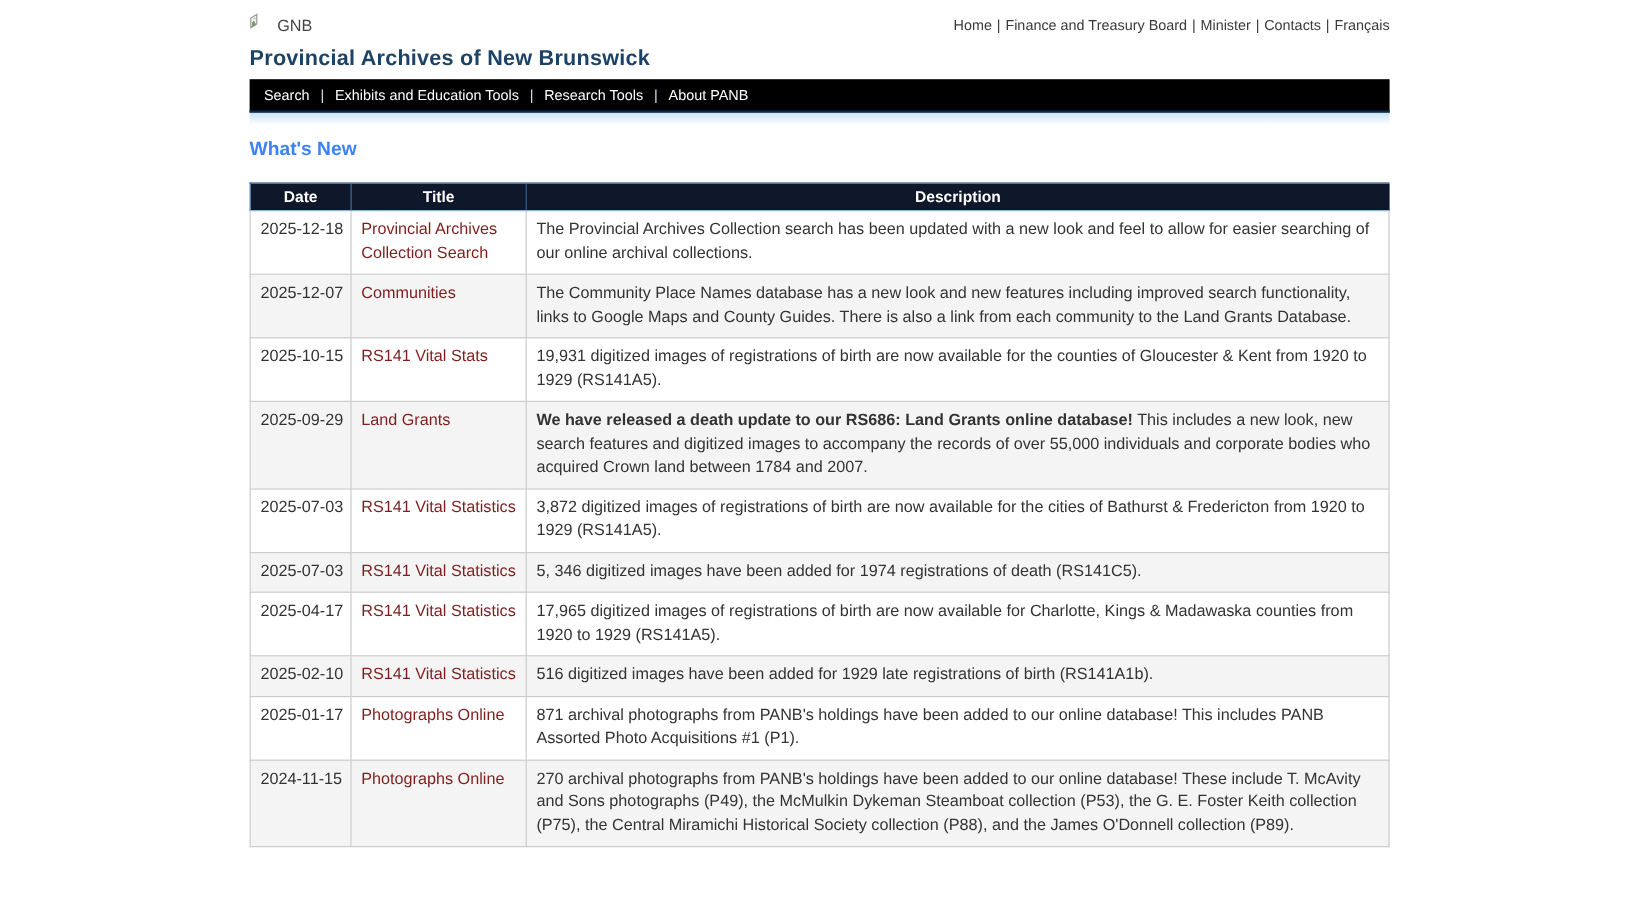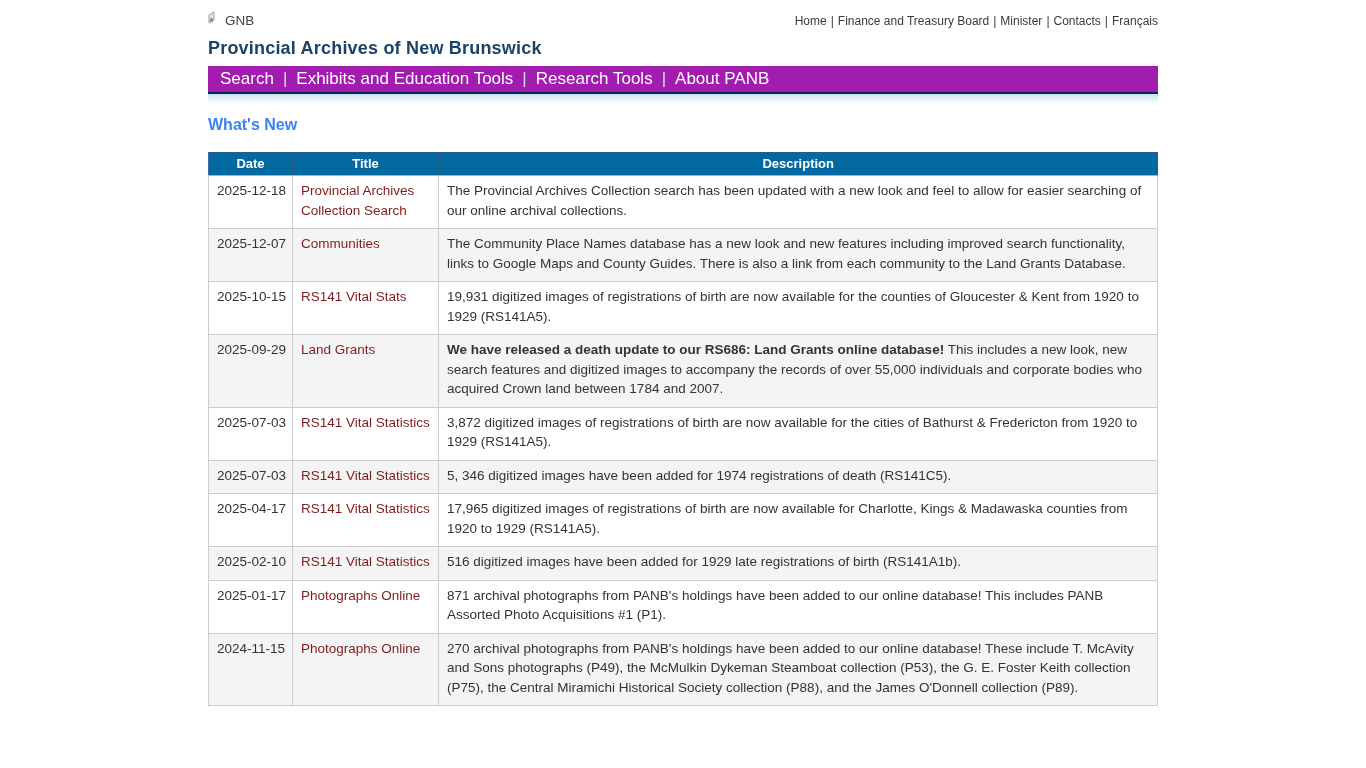--- a/index.html
+++ b/index.html
@@ -18,21 +18,21 @@
   
   .topbar {
     display: flex;
     justify-content: space-between;
     align-items: flex-start;
     height: 22px;
   }
   .logo {
     display: flex;
     align-items: center;
-    gap: 0;
+    gap: 6px;
     cursor: pointer;
   }
   .logo-alt {
     font-size: 13.5px;
     color: #444444;
   }
   .top-links {
     font-size: 12px;
     color: #3a3a3a;
     white-space: nowrap;
@@ -48,26 +48,26 @@
   
   .site-title {
     font-size: 18px;
     font-weight: bold;
     color: #1c4365;
     margin: 5px 0 7px 0;
     letter-spacing: 0.2px;
   }
   
   .navbar {
-    background: #a21caf;
+    background: #000000;
     height: 28px;
     display: flex;
     align-items: center;
     padding: 0 12px;
-    font-size: 17px;
+    font-size: 12px;
     border-bottom: 2px solid #092a50;
   }
   .navbar a {
     color: #ffffff;
     text-decoration: none;
     cursor: pointer;
   }
   .navbar .sep { color: #cfe2f2; margin: 0 9px; }
   .nav-fade {
     height: 10px;
@@ -80,21 +80,21 @@
     color: #3b82f6;
     margin: 12px 0 18px 0;
   }
   
   table.whats-new {
     width: 100%;
     border-collapse: collapse;
     table-layout: fixed;
   }
   table.whats-new th {
-    background: #0369a1;
+    background: #0f172a;
     color: #ffffff;
     font-weight: bold;
     font-size: 13px;
     text-align: center;
     padding: 3px 4px 4px 4px;
     border-left: 1px solid #2e5a8a;
     border-top: 1px solid #2e5a8a;
     border-bottom: 1px solid #8fb8da;
   }
   table.whats-new th:first-child { border-left: 1px solid #3d6da3; }

